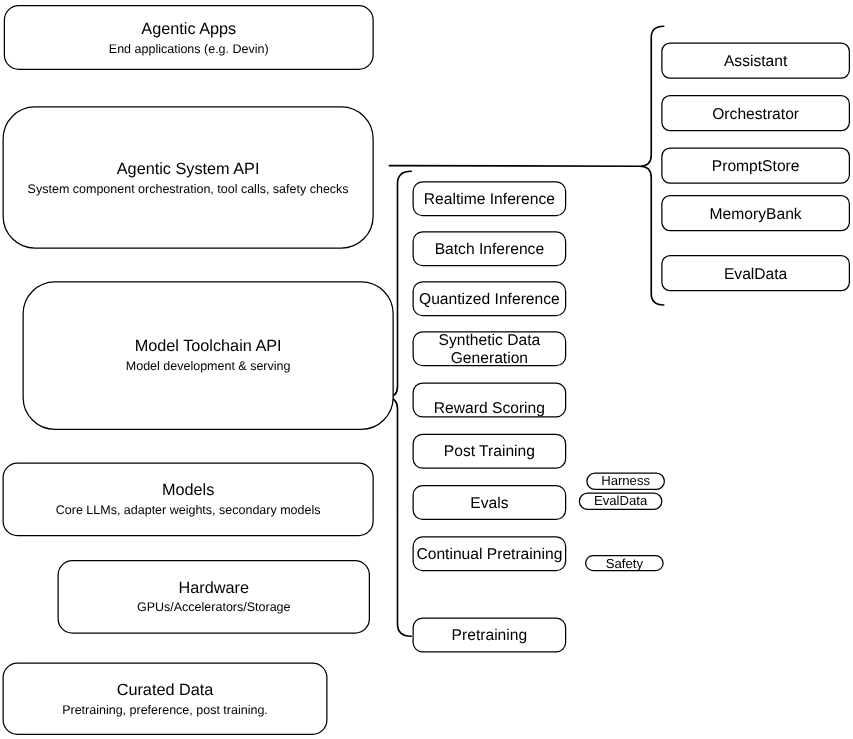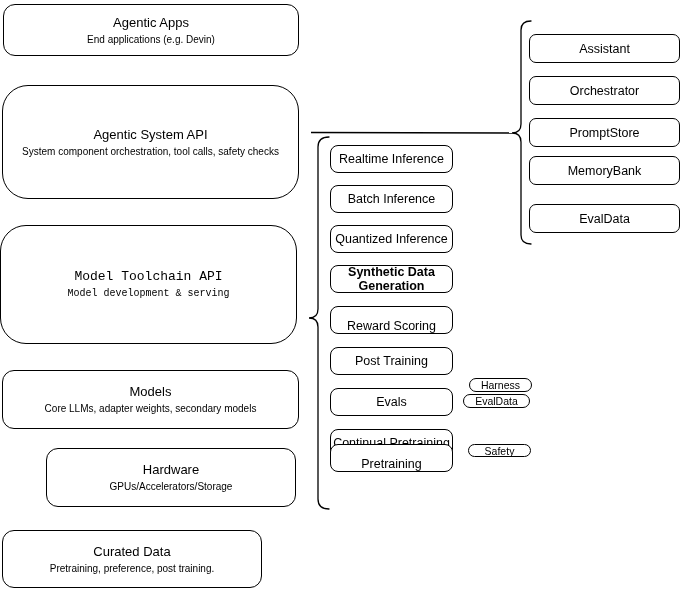--- a/index.html
+++ b/index.html
@@ -64,21 +64,21 @@
   <div class="node small-round" style="left:3px; top:4px; width:296px; height:52px;">
     <div class="node-title">Agentic Apps</div>
     <div class="node-sub">End applications (e.g. Devin)</div>
   </div>
 
   <div class="node big-round" style="left:2px; top:85px; width:297px; height:114px;">
     <div class="node-title">Agentic System API</div>
     <div class="node-sub">System component orchestration, tool calls, safety checks</div>
   </div>
 
-  <div class="node big-round" style="left:0; top:225px; width:297px; height:119px;font-family:Liberation Mono, monospace;">
+  <div class="node big-round" style="left:18px; top:225px; width:297px; height:119px;">
     <div class="node-title">Model Toolchain API</div>
     <div class="node-sub">Model development &amp; serving</div>
   </div>
 
   <div class="node small-round" style="left:2px; top:370px; width:297px; height:59px;">
     <div class="node-title">Models</div>
     <div class="node-sub">Core LLMs, adapter weights, secondary models</div>
   </div>
 
   <div class="node small-round" style="left:2px; top:448px; width:250px; height:59px;margin-left:44px;">
@@ -93,36 +93,36 @@
 
   <div class="node mid-item" style="top:145px;">
     <span>Realtime Inference</span>
   </div>
   <div class="node mid-item" style="top:185px;">
     <span>Batch Inference</span>
   </div>
   <div class="node mid-item" style="top:225px;">
     <span>Quantized Inference</span>
   </div>
-  <div class="node mid-item" style="top:265px;font-weight:bold;">
+  <div class="node mid-item" style="top:265px;">
     <span>Synthetic Data Generation</span>
   </div>
   <div class="node mid-item" style="top:306px;justify-content:flex-end;">
     <span>Reward Scoring</span>
   </div>
   <div class="node mid-item" style="top:347px;">
     <span>Post Training</span>
   </div>
   <div class="node mid-item" style="top:388px;">
     <span>Evals</span>
   </div>
   <div class="node mid-item" style="top:429px;">
     <span>Continual Pretraining</span>
   </div>
-  <div class="node mid-item" style="top:444px;justify-content:flex-end;">
+  <div class="node mid-item" style="top:494px;">
     <span>Pretraining</span>
   </div>
 
   <div class="node pill" style="left:469px; top:378px; width:63px; height:14px;">
     <span>Harness</span>
   </div>
   <div class="node pill" style="left:463px; top:394px; width:67px; height:14px;">
     <span>EvalData</span>
   </div>
   <div class="node pill" style="left:468px; top:409px; width:63px; height:13px;margin-top:35px;">

